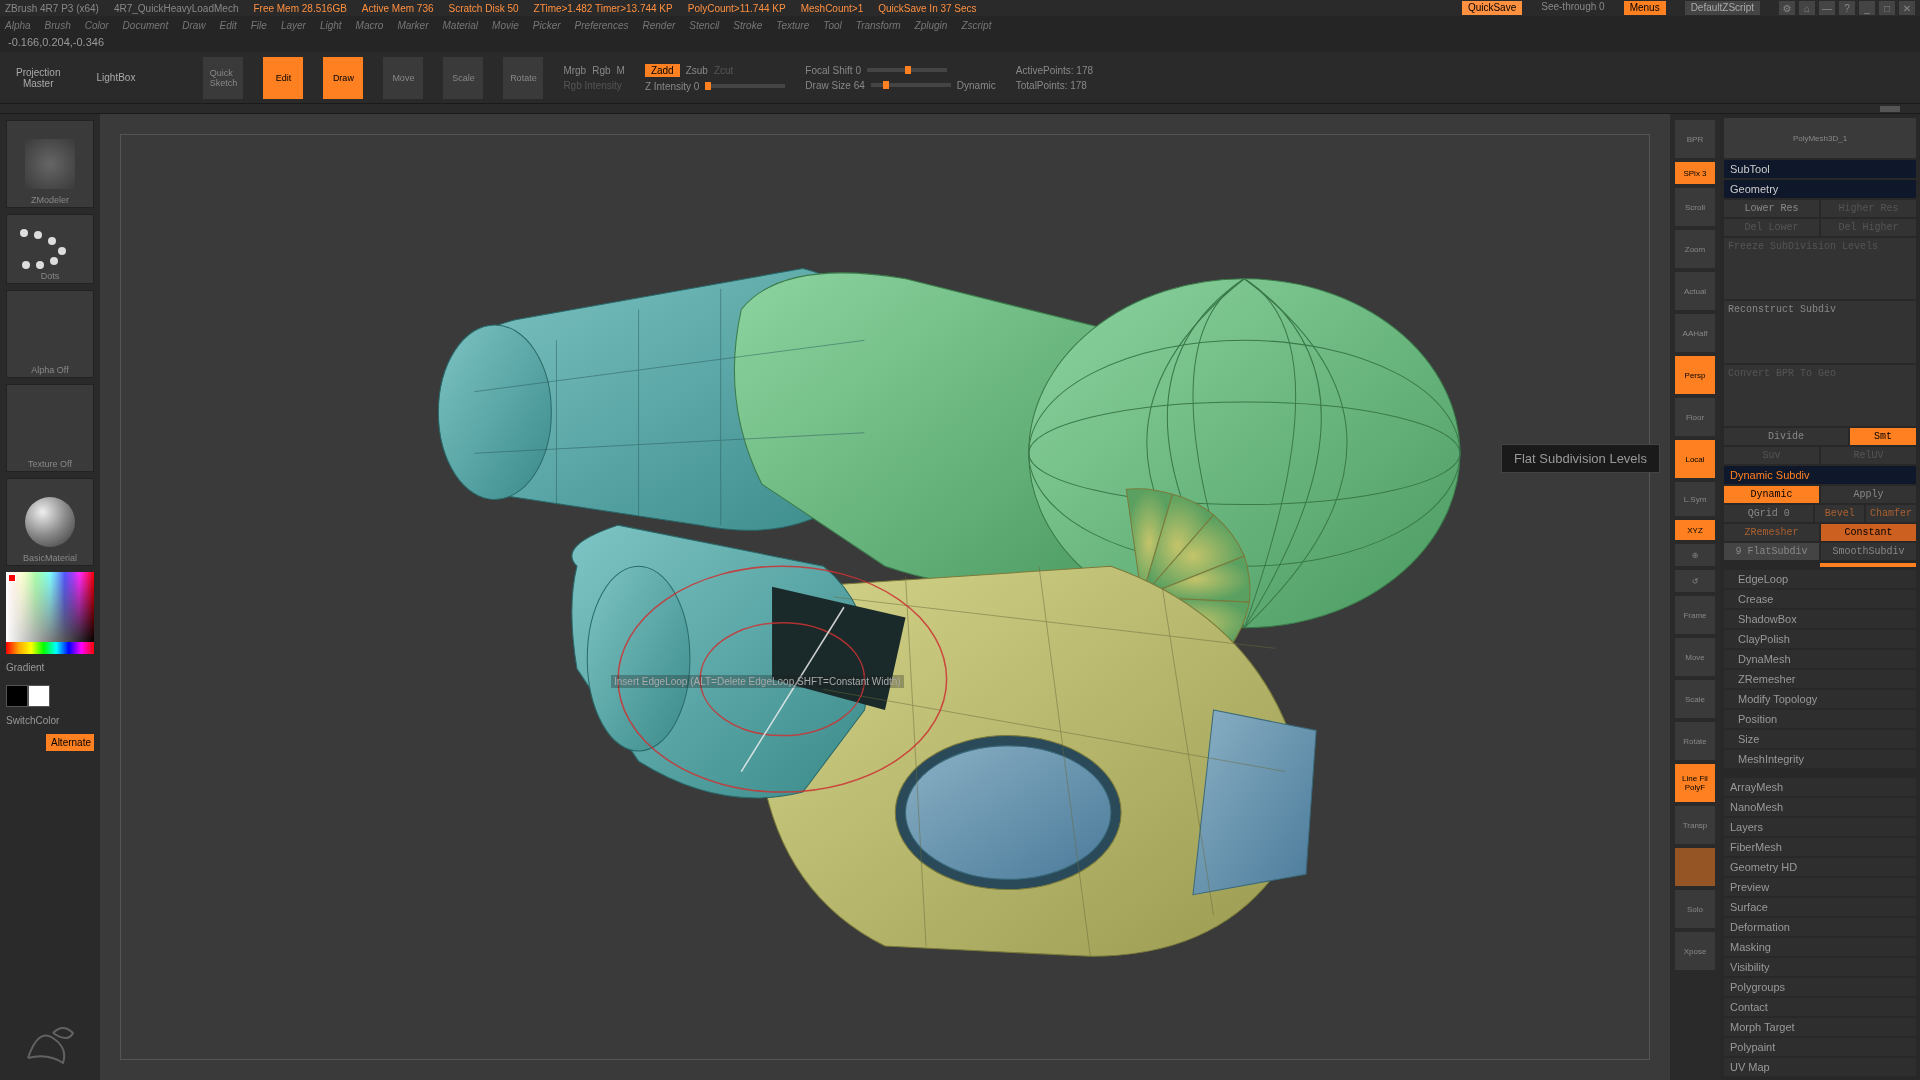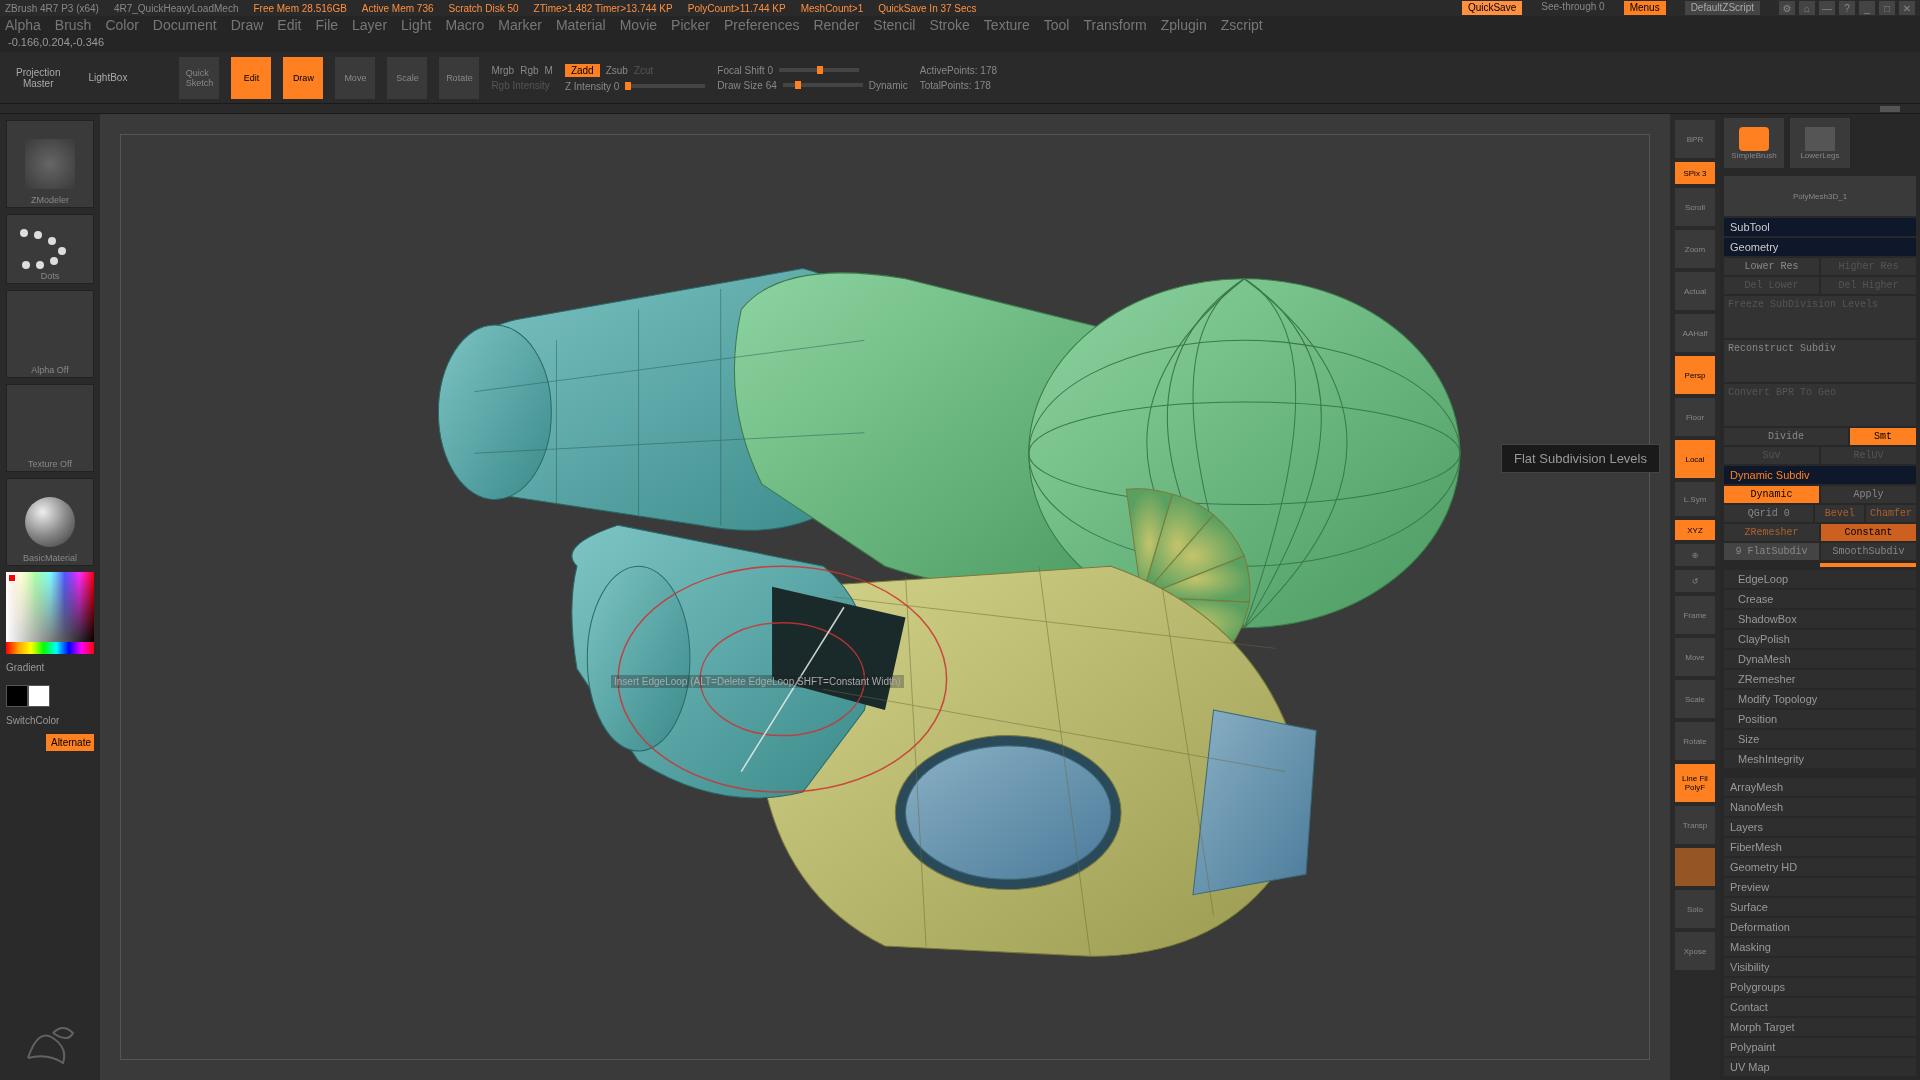--- a/index.html
+++ b/index.html
@@ -2,23 +2,23 @@
 <html><head>
 <meta charset="utf-8">
 <style>
 * { margin: 0; padding: 0; box-sizing: border-box; font-family: Arial, sans-serif; user-select: none; }
 body { background: #1e1e1e; color: #aaa; width: 1920px; height: 1080px; overflow: hidden; position: relative; }
 .title-bar { height: 16px; background: #2a2a2a; display: flex; align-items: center; padding: 0 5px; font-size: 10px; color: #888; }
 .title-bar span { margin-right: 15px; white-space: nowrap; }
 .title-bar .orange { color: #ff9040; }
 .title-bar .right { margin-left: auto; display: flex; gap: 4px; }
 .title-bar .btn { width: 16px; height: 14px; background: #444; display: flex; align-items: center; justify-content: center; }
-.menu-bar { height: 18px; background: #252525; display: flex; align-items: center; padding: 0 5px; font-size: 14px; color: #777; gap: 14px; }
+.menu-bar { height: 18px; background: #252525; display: flex; align-items: center; padding: 0 5px; font-size: 10px; color: #777; gap: 14px; font-style: italic; }
 .status-line { height: 18px; background: #252525; padding: 2px 8px; font-size: 11px; color: #999; }
-.toolbar { height: 52px; background: #2a2a2a; display: flex; align-items: center; padding: 4px 8px; gap: 12px; border-bottom: 1px solid #1a1a1a; }
+.toolbar { height: 52px; background: #2a2a2a; display: flex; align-items: center; padding: 4px 8px; gap: 20px; border-bottom: 1px solid #1a1a1a; }
 .tb-btn { padding: 6px 8px; font-size: 10px; color: #aaa; text-align: center; line-height: 11px; }
 .tb-btn.active { background: #ff8020; color: #000; }
 .tb-icon { width: 40px; height: 42px; background: #3a3a3a; display: flex; flex-direction: column; align-items: center; justify-content: center; font-size: 9px; color: #888; }
 .tb-icon.orange { background: #ff8020; color: #000; }
 .slider-group { display: flex; flex-direction: column; gap: 4px; font-size: 10px; color: #888; }
 .slider-row { display: flex; align-items: center; gap: 6px; }
 .mini-slider { width: 80px; height: 4px; background: #444; position: relative; }
 .mini-slider .thumb { width: 6px; height: 8px; background: #ff8020; position: absolute; top: -2px; }
 .ruler { height: 10px; background: #2a2a2a; border-bottom: 1px solid #1a1a1a; position: relative; }
 .ruler::after { content: ''; position: absolute; right: 20px; top: 2px; width: 20px; height: 6px; background: #555; }
@@ -334,30 +334,20 @@
         <span>Line Fil</span>
         <span>PolyF</span>
       </div>
     <div class="ri-btn">Transp</div>
     <div class="ri-btn orange" style="opacity:0.5"></div>
     <div class="ri-btn">Solo</div>
     <div class="ri-btn">Xpose</div>
   </div>
 
   <div class="right-panel">
-    <div class="brush-row">
-      <div class="brush-thumb">
-          <div style="width:30px;height:24px;background:#ff8020;border-radius:4px"></div>
-          <span>SimpleBrush</span>
-        </div>
-      <div class="brush-thumb">
-          <div style="width:30px;height:24px;background:#555"></div>
-          <span>LowerLegs</span>
-        </div>
-    </div>
     <div class="brush-thumb" style="width:100%;height:40px">
         <span>PolyMesh3D_1</span>
       </div>
 
     <div class="panel-header">SubTool</div>
     <div class="panel-header">Geometry</div>
     <div class="panel-row">
       <div class="panel-btn">Lower Res</div>
       <div class="panel-btn dim">Higher Res</div>
     </div>

